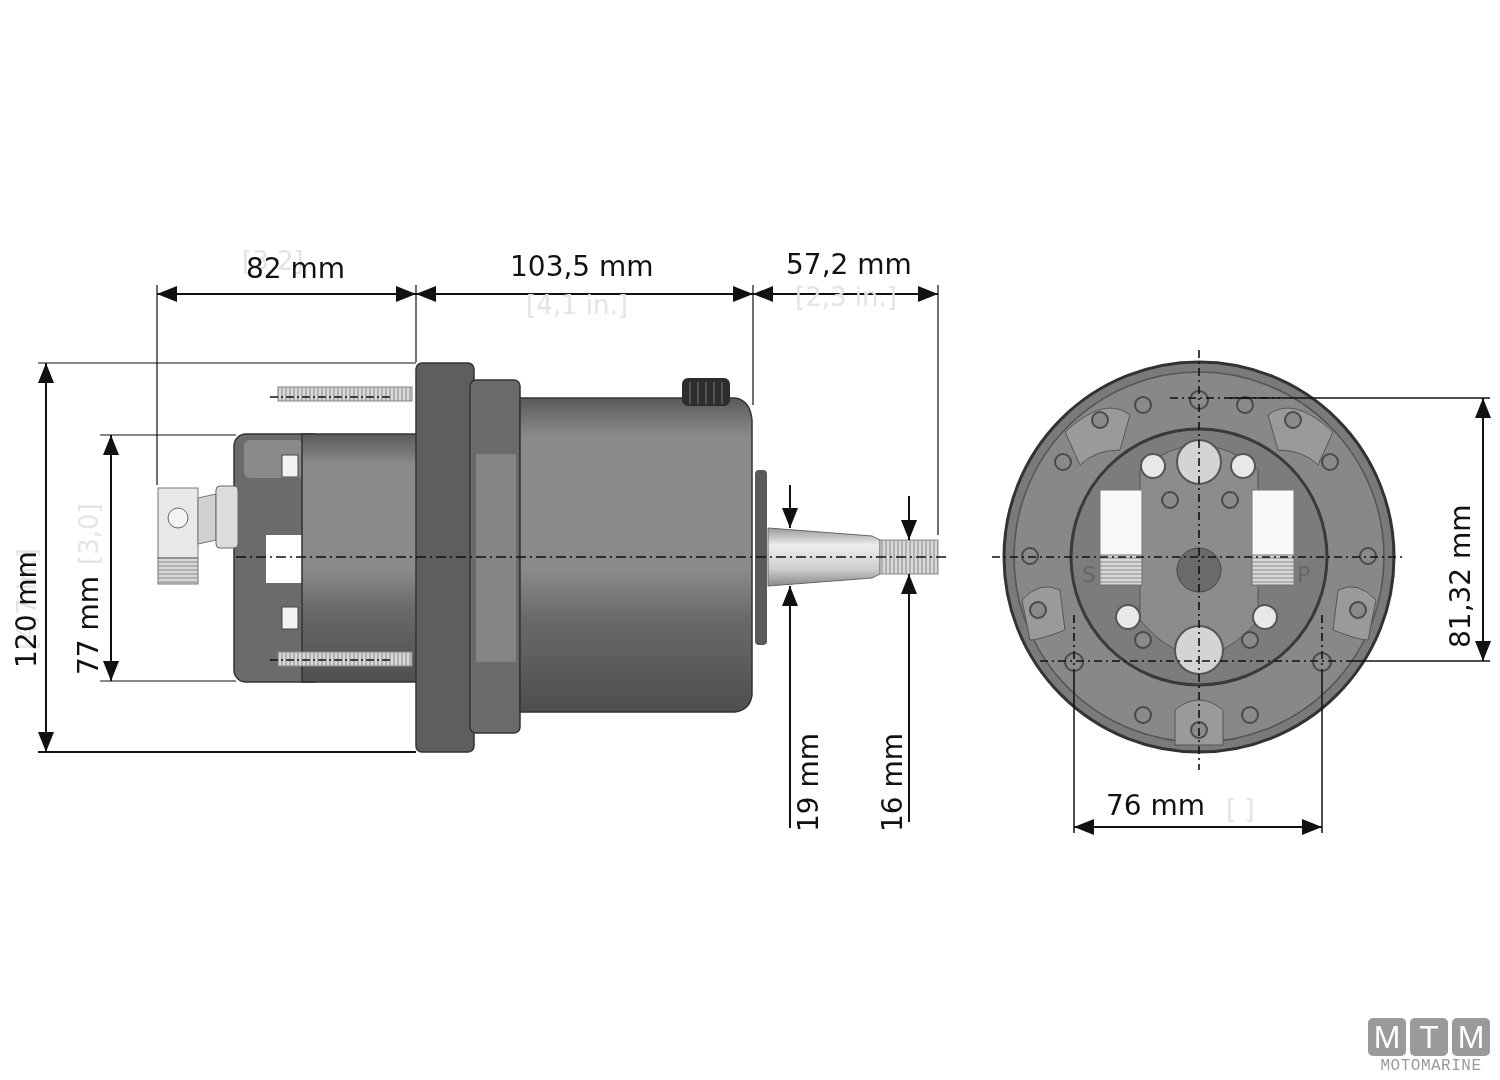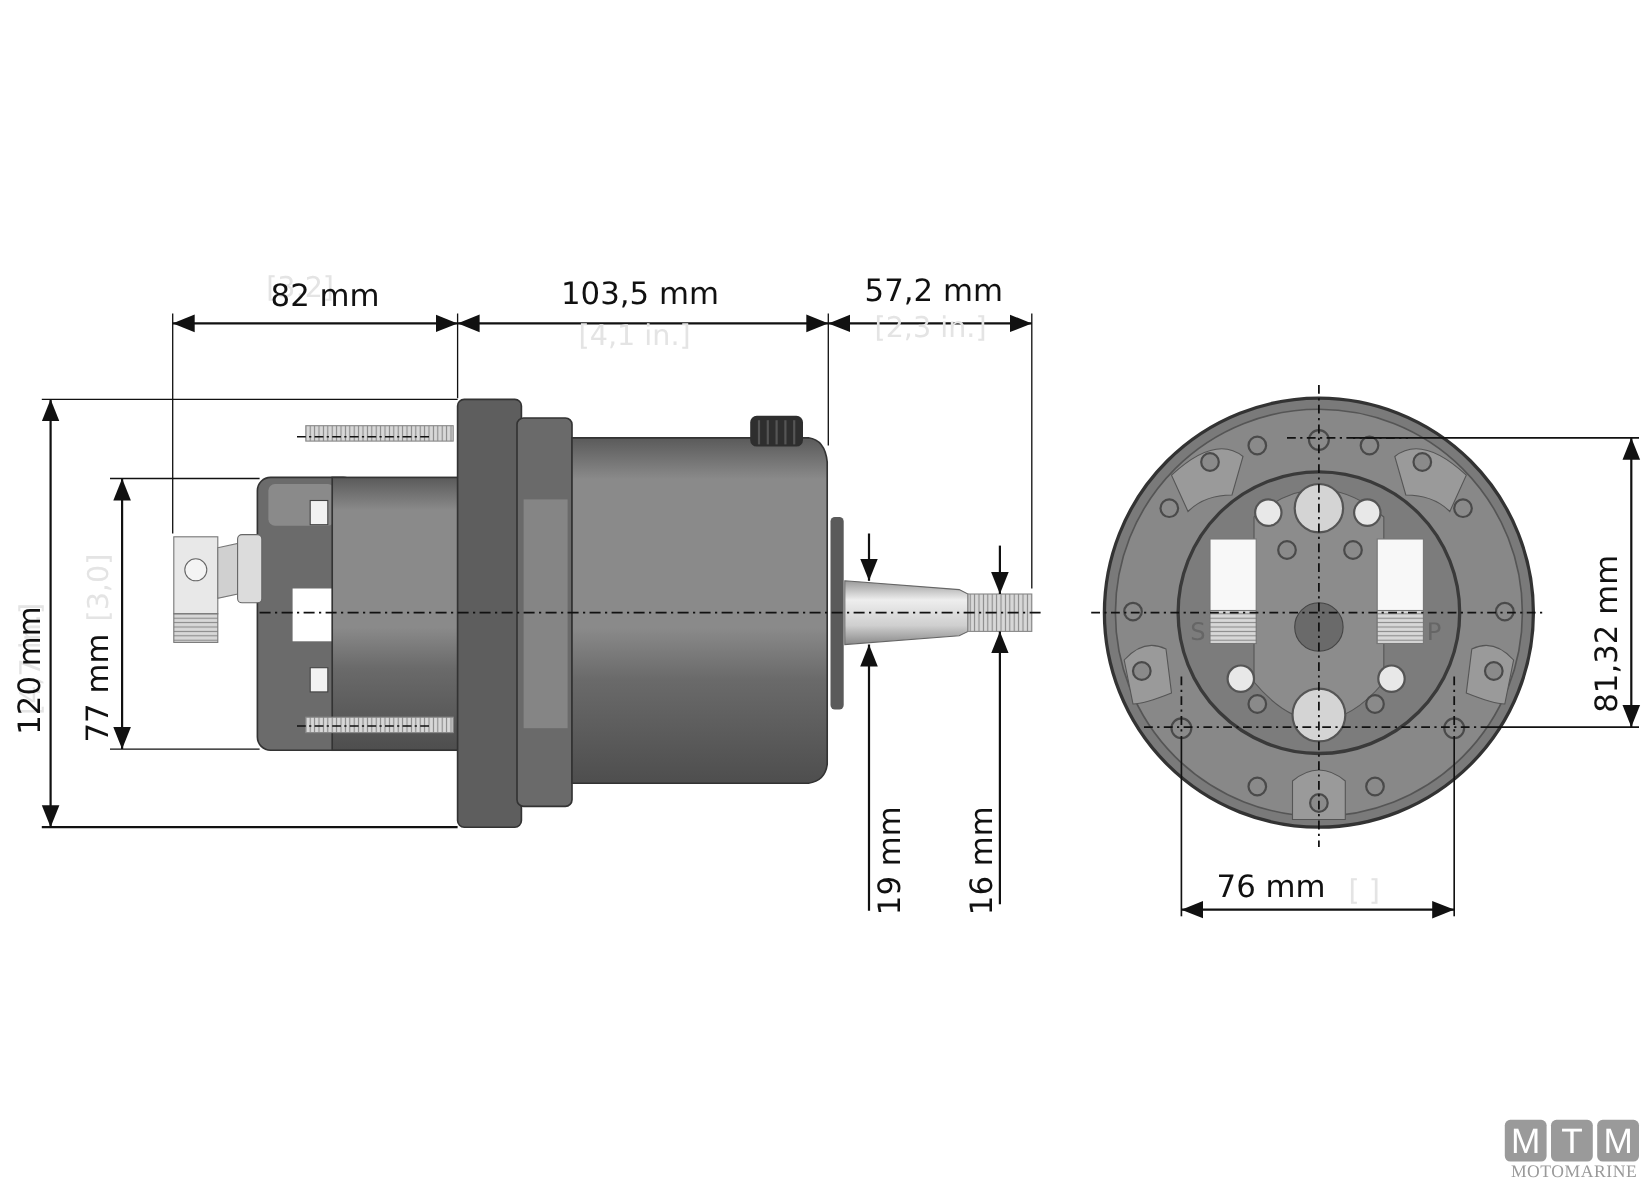--- a/index.html
+++ b/index.html
@@ -3,21 +3,21 @@
 <meta charset="utf-8">
 <style>
   html,body{margin:0;padding:0;background:#ffffff;}
   body{width:1500px;height:1080px;position:relative;overflow:hidden;font-family:"DejaVu Sans","Liberation Sans",sans-serif;}
   svg{position:absolute;left:0;top:0;}
   .dim{font-family:"DejaVu Sans","Liberation Sans",sans-serif;font-size:28px;fill:#111;}
   .faint{font-family:"DejaVu Sans","Liberation Sans",sans-serif;font-size:26px;fill:#e4e4e4;}
   .logo{position:absolute;left:1368px;top:1018px;width:126px;}
   .logo-boxes{display:flex;gap:4px;}
   .logo-box{width:38px;height:38px;background:#9a9a9a;border-radius:5px;color:#fff;font-family:"Liberation Sans",sans-serif;font-size:32px;line-height:38px;text-align:center;font-weight:300;}
-  .logo-text{font-family:Liberation Serif, serif;font-size:16px;color:#9a9a9a;letter-spacing:0.5px;margin-top:1px;text-align:center;}
+  .logo-text{font-family:Liberation Mono, monospace;font-size:16px;color:#9a9a9a;letter-spacing:0.5px;margin-top:1px;text-align:center;}
 </style>
 </head>
 <body>
 
 <svg width="1500" height="1080" viewBox="0 0 1500 1080">
   <defs>
     <marker id="arr" viewBox="0 0 10 10" refX="10" refY="5" markerWidth="10" markerHeight="10" orient="auto-start-reverse">
       <path d="M0,1 L10,5 L0,9 z" fill="#111"></path>
     </marker>
     <linearGradient id="bodyGrad" x1="0" y1="0" x2="0" y2="1">

